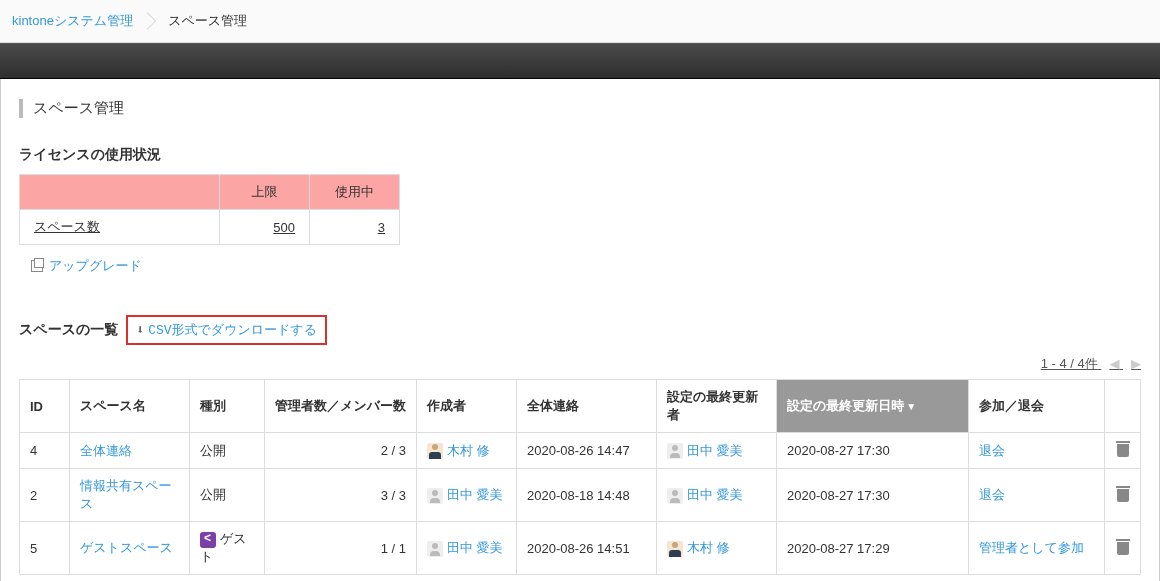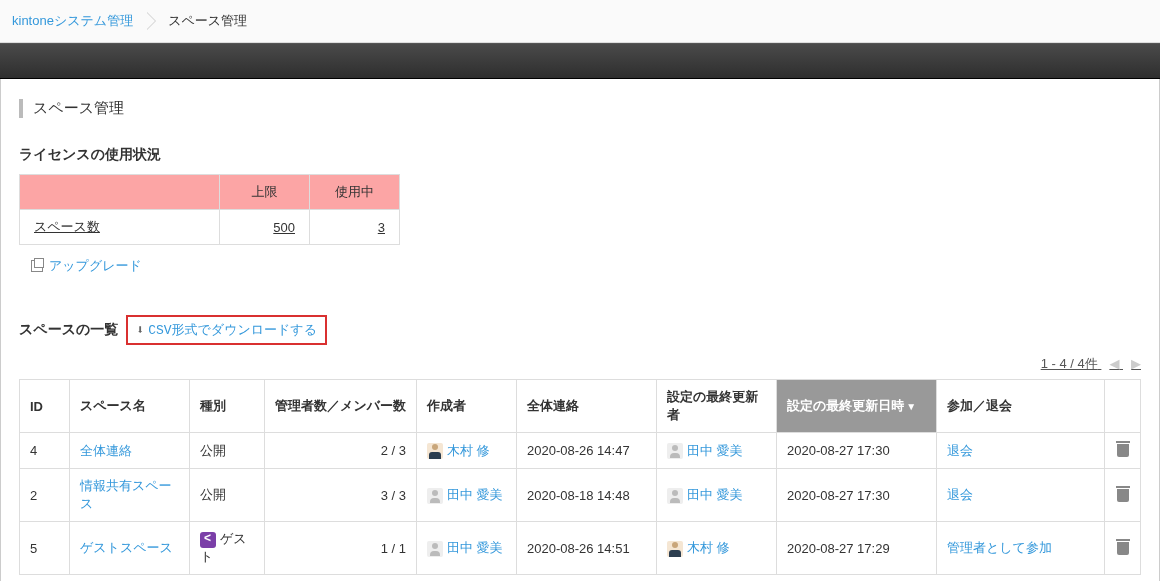--- a/index.html
+++ b/index.html
@@ -183,21 +183,21 @@
       color: #3498db;
       text-decoration: none;
     }
     .col-id { width: 50px; }
     .col-name { width: 120px; }
     .col-type { width: 75px; }
     .col-count { width: 152px; text-align: right !important; }
     .col-creator { width: 100px; }
     .col-created { width: 140px; }
     .col-updater { width: 120px; }
-    .col-updated { width: 160px; }
+    .col-updated { width: 192px; }
     .col-action { width: auto; }
     .col-delete { width: 36px; text-align: center !important; }
     .avatar-icon {
       display: inline-block;
       width: 16px;
       height: 16px;
       vertical-align: middle;
       margin-right: 4px;
     }
     .avatar-generic {

